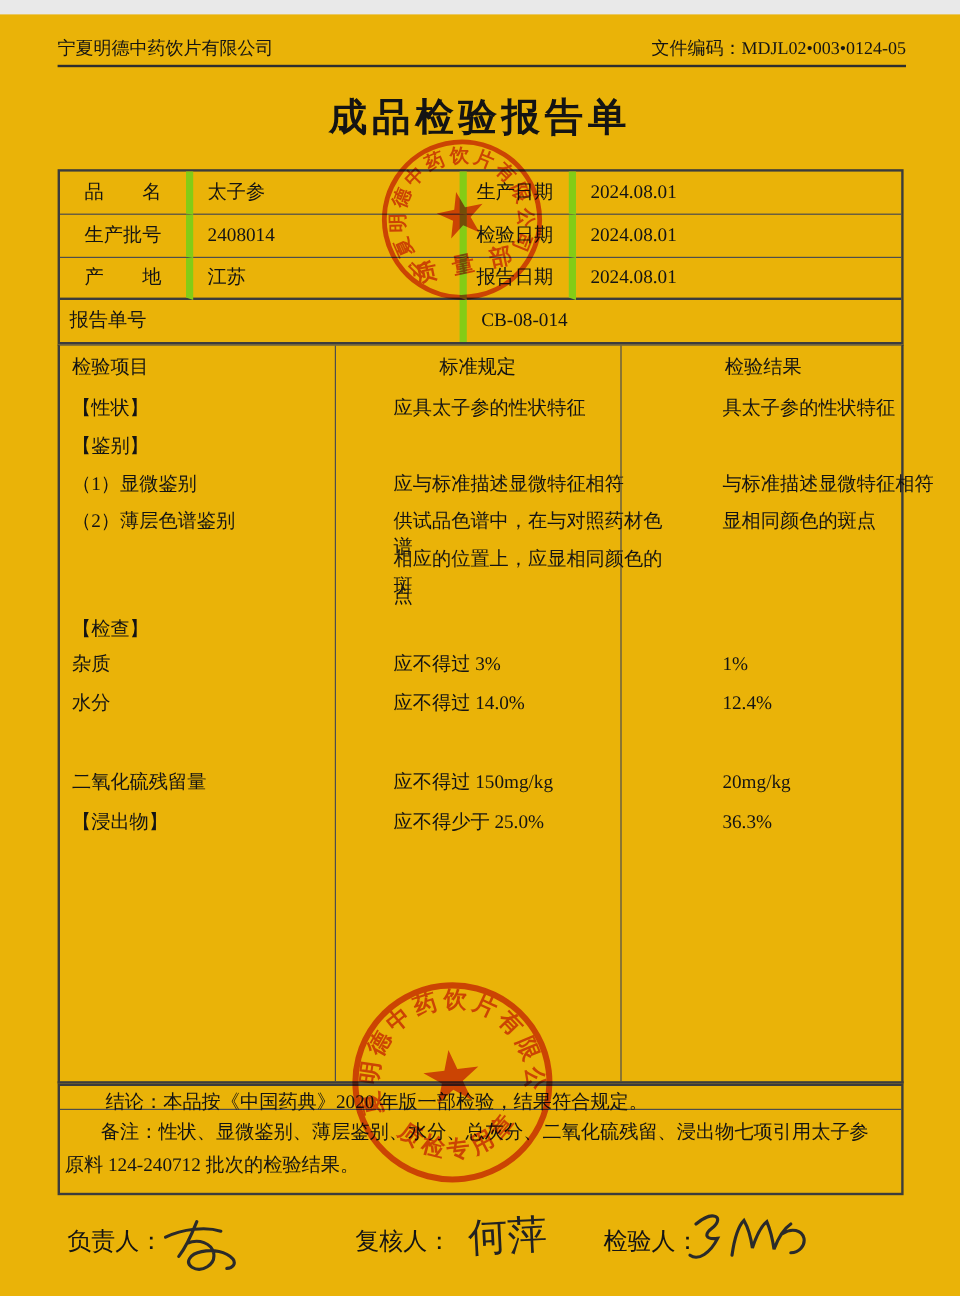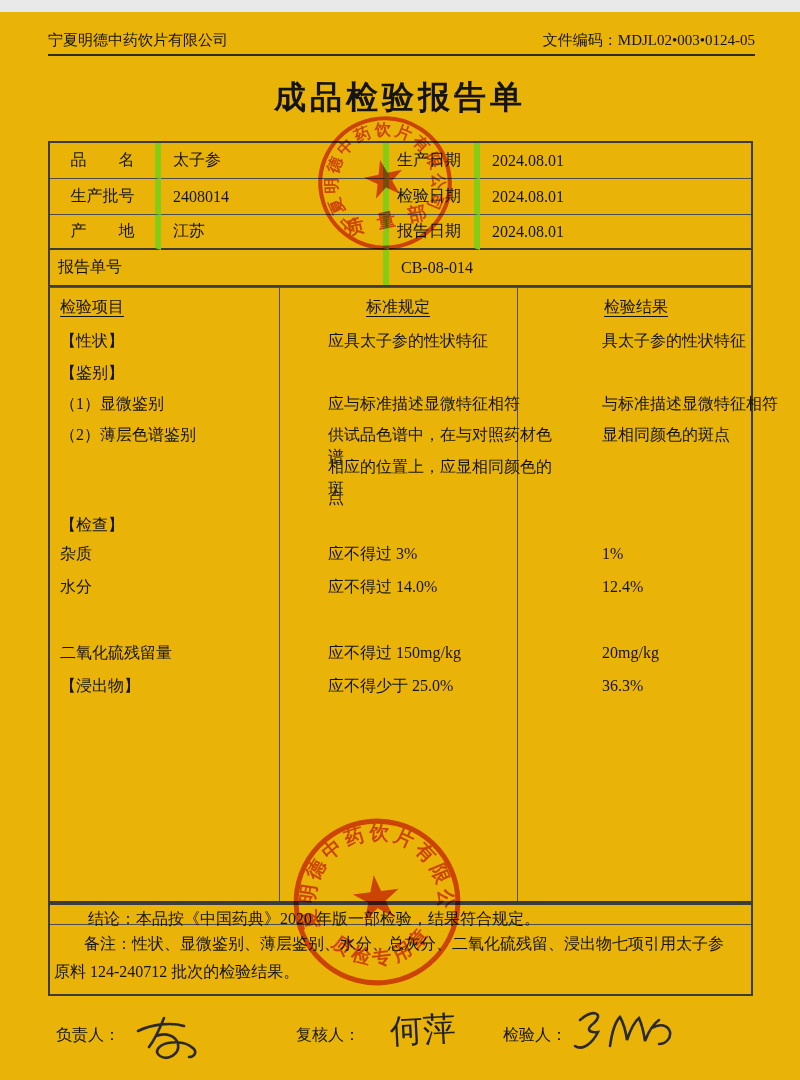--- a/index.html
+++ b/index.html
@@ -24,36 +24,36 @@
   .cell.noR{border-right:none;}
   .cell.noB{border-bottom:none;}
   .cell.thickB{border-bottom:2px solid #3c3c3c;}
   .span12{grid-column:1/3;}
   .span34{grid-column:3/5;}
   
   .main{position:absolute;left:48px;top:287px;width:705px;height:616px;box-sizing:border-box;
         border:2px solid #3c3c3c;border-top:1px solid #4d4d4d;}
   .vline{position:absolute;top:0;bottom:0;width:1px;background:#4d4d4d;}
   .colhead{position:absolute;top:8px;height:22px;line-height:22px;}
-  .colhead span{text-decoration:underline;text-underline-offset:4px;}
+  .colhead span{text-underline-offset:4px;}
   .irow{position:absolute;left:0;width:100%;height:22px;line-height:22px;display:grid;
         grid-template-columns:229px 238px 238px;gap:36px;}
   .irow .c1{padding-left:10px;}
   .irow .c2{padding-left:13px;}
   .irow .c3{padding-left:13px;}
   
   .concl{position:absolute;left:48px;top:903px;width:705px;height:93px;box-sizing:border-box;
          border:2px solid #3c3c3c;}
   .concl .crow{box-sizing:border-box;height:20px;line-height:28px;border-bottom:1px solid #4d4d4d;
                padding-left:38px;}
   .concl .rrow{box-sizing:border-box;height:61px;padding:5px 8px 0 4px;line-height:28px;}
   .rline1{padding-left:30px;}
   
   .signs{position:absolute;left:48px;top:1012px;width:705px;height:60px;}
-  .slabel{position:absolute;top:12px;height:22px;line-height:22px;font-size:16px;}
+  .slabel{position:absolute;top:12px;height:22px;line-height:22px;font-size:20px;}
   .sig-svg{position:absolute;}
   .sig-text{position:absolute;font-size:33px;transform:rotate(-3deg);color:#222;
             font-family:"Liberation Serif","DejaVu Serif",serif;}
   
   .stamp{position:absolute;mix-blend-mode:multiply;opacity:0.84;}
   .stamp-top{left:308px;top:106px;transform:rotate(-12deg);}
   .stamp-bottom{left:281px;top:806px;transform:rotate(-7deg);}
 </style>
 </head>
 <body>

